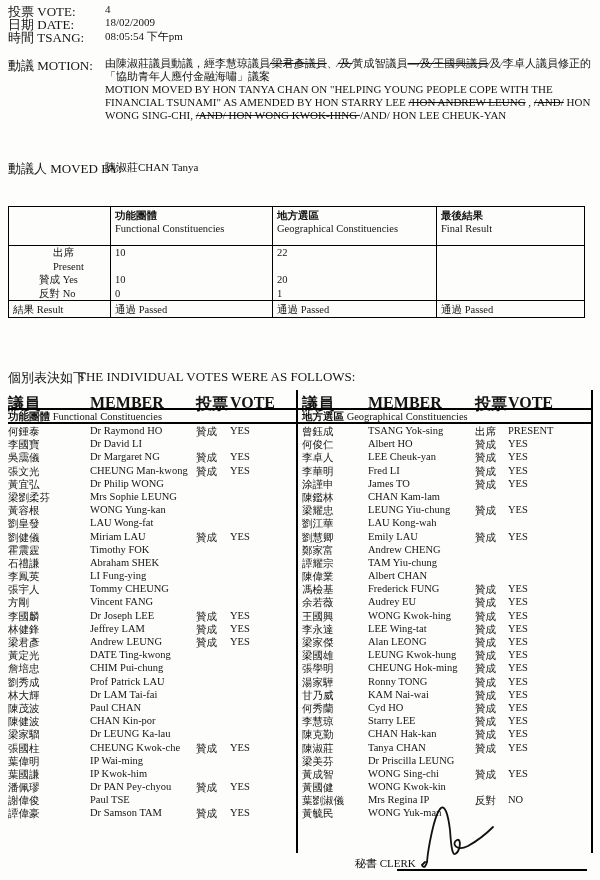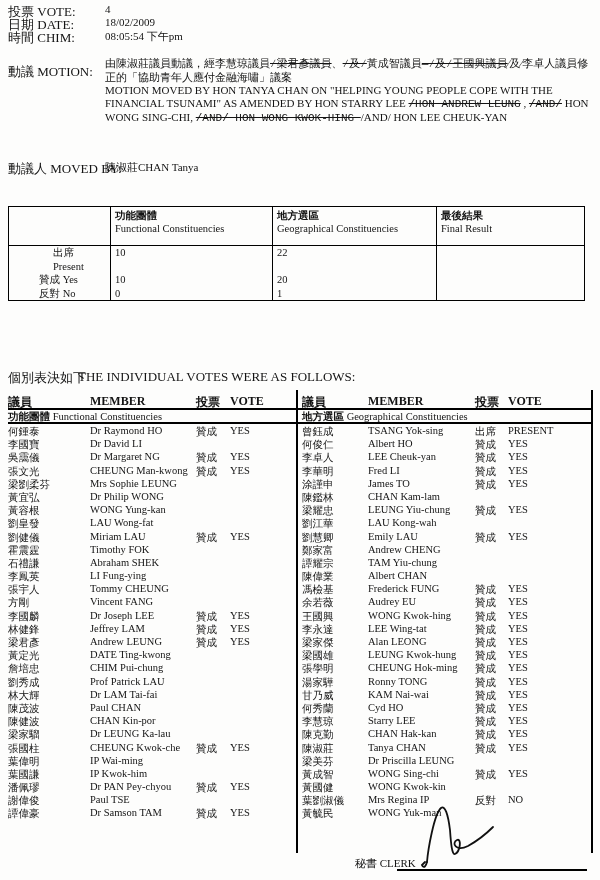--- a/index.html
+++ b/index.html
@@ -2,34 +2,34 @@
 <html><head>
 <meta charset="utf-8">
 <style>
   html,body{margin:0;padding:0;background:#fff;}
   .page{position:relative;width:600px;height:880px;background:#fdfdfc;overflow:hidden;
         font-family:"Liberation Serif","DejaVu Serif",serif;color:#141414;}
   .abs{position:absolute;}
   .lbl{font-size:13px;white-space:nowrap;}
   .val{font-size:11px;white-space:nowrap;}
   .motion-block{position:absolute;left:105px;top:57px;width:490px;font-size:11px;line-height:12.9px;}
-  .strike{text-decoration:line-through;font-family:Liberation Mono, monospace;}
+  .strike{text-decoration:line-through;}
   
   table.sum{position:absolute;left:8px;top:206px;border-collapse:collapse;table-layout:fixed;
             font-size:10.5px;}
   table.sum td,table.sum th{border-left:1.5px solid #000;padding:0 4px;vertical-align:top;
             text-align:left;font-weight:normal;}
   table.sum{border:1.5px solid #000;}
   table.sum thead th{height:36px;border-bottom:1.5px solid #000;line-height:13px;padding-top:2px;}
   table.sum thead th .zh{font-weight:bold;display:block;}
   table.sum tbody td{line-height:13.5px;}
   table.sum tr.result td{border-top:1.5px solid #000;padding-top:1px;line-height:15px;}
   td.ind{padding-left:30px !important;}
   
-  .iv-head{font-size:12px;font-weight:bold;white-space:nowrap;}
+  .iv-head{font-size:16px;font-weight:bold;white-space:nowrap;}
   .sec-title{font-size:10.5px;white-space:nowrap;}
   .sec-title .zh{font-weight:bold;}
   .hline{position:absolute;height:1.5px;background:#000;}
   .vline{position:absolute;width:1.5px;background:#000;}
   .members{position:absolute;width:290px;}
   .m-row{position:relative;height:13.2px;font-size:10.5px;white-space:nowrap;}
   .m-row span{position:absolute;top:0;}
   .half-left .m-zh{left:0;} .half-left .m-en{left:82px;}
   .half-left .m-vzh{left:188px;} .half-left .m-ven{left:222px;}
   .half-right .m-zh{left:0;} .half-right .m-en{left:66px;}
@@ -38,24 +38,24 @@
 </style>
 </head>
 <body>
 
 <div class="page">
 
   <span class="abs lbl" style="left:8px;top:3px">投票 VOTE:</span>
   <span class="abs val" style="left:105px;top:3px">4</span>
   <span class="abs lbl" style="left:8px;top:16px">日期 DATE:</span>
   <span class="abs val" style="left:105px;top:16px">18/02/2009</span>
-  <span class="abs lbl" style="left:8px;top:29px">時間 CHIM:</span>
+  <span class="abs lbl" style="left:8px;top:29px">時間 TSANG:</span>
   <span class="abs val" style="left:105px;top:29px">08:05:54 下午pm</span>
 
-  <span class="abs lbl" style="left:8px;top:63px">動議 MOTION:</span>
+  <span class="abs lbl" style="left:8px;top:57px">動議 MOTION:</span>
   <div class="motion-block">
     <div id="motion-zh"><span>由陳淑莊議員動議，經李慧琼議員</span><span class="strike">∕梁君彥議員</span><span>、</span><span class="strike">∕及∕</span><span>黃成智議員</span><span class="strike">—∕及∕王國興議員</span><span>∕及∕李卓人議員修正的「協助青年人應付金融海嘯」議案</span></div>
     <div id="motion-en"><span>MOTION MOVED BY HON TANYA CHAN ON "HELPING YOUNG PEOPLE COPE WITH THE FINANCIAL TSUNAMI" AS AMENDED BY HON STARRY LEE </span><span class="strike">/HON ANDREW LEUNG</span><span> , </span><span class="strike">/AND/</span><span> HON WONG SING-CHI, </span><span class="strike">/AND/ HON WONG KWOK-HING </span><span>/AND/ HON LEE CHEUK-YAN</span></div>
   </div>
 
   <span class="abs lbl" style="left:8px;top:160px">動議人 MOVED BY:</span>
   <span class="abs val" style="left:105px;top:160px">陳淑莊CHAN Tanya</span>
 
   <table class="sum">
     <colgroup>
@@ -93,20 +93,26 @@
           <td>10</td>
           <td>20</td>
           <td></td>
         </tr>
         <tr>
           <td class="ind" style="border-left: none;">反對 No</td>
           <td>0</td>
           <td>1</td>
           <td></td>
         </tr>
+        <tr class="result">
+          <td style="border-left: none;">結果 Result</td>
+          <td>通過 Passed</td>
+          <td>通過 Passed</td>
+          <td>通過 Passed</td>
+        </tr>
       </tbody>
   </table>
 
   <span class="abs lbl" style="left:8px;top:369px">個別表決如下</span>
   <span class="abs lbl" style="left:78px;top:369px">THE INDIVIDUAL VOTES WERE AS FOLLOWS:</span>
 
   <span class="abs iv-head" style="left:8px;top:394px">議員</span>
   <span class="abs iv-head" style="left:90px;top:394px">MEMBER</span>
   <span class="abs iv-head" style="left:196px;top:394px">投票</span>
   <span class="abs iv-head" style="left:230px;top:394px">VOTE</span>
@@ -149,28 +155,28 @@
         <span class="m-vzh">贊成</span>
         <span class="m-ven">YES</span>
       </div>
       <div class="m-row">
         <span class="m-zh">張文光</span>
         <span class="m-en">CHEUNG Man-kwong</span>
         <span class="m-vzh">贊成</span>
         <span class="m-ven">YES</span>
       </div>
       <div class="m-row">
+        <span class="m-zh">黃宜弘</span>
+        <span class="m-en">Dr Philip WONG</span>
+        <span class="m-vzh"></span>
+        <span class="m-ven"></span>
+      </div>
+      <div class="m-row">
         <span class="m-zh">梁劉柔芬</span>
         <span class="m-en">Mrs Sophie LEUNG</span>
-        <span class="m-vzh"></span>
-        <span class="m-ven"></span>
-      </div>
-      <div class="m-row">
-        <span class="m-zh">黃宜弘</span>
-        <span class="m-en">Dr Philip WONG</span>
         <span class="m-vzh"></span>
         <span class="m-ven"></span>
       </div>
       <div class="m-row">
         <span class="m-zh">黃容根</span>
         <span class="m-en">WONG Yung-kan</span>
         <span class="m-vzh"></span>
         <span class="m-ven"></span>
       </div>
       <div class="m-row">

